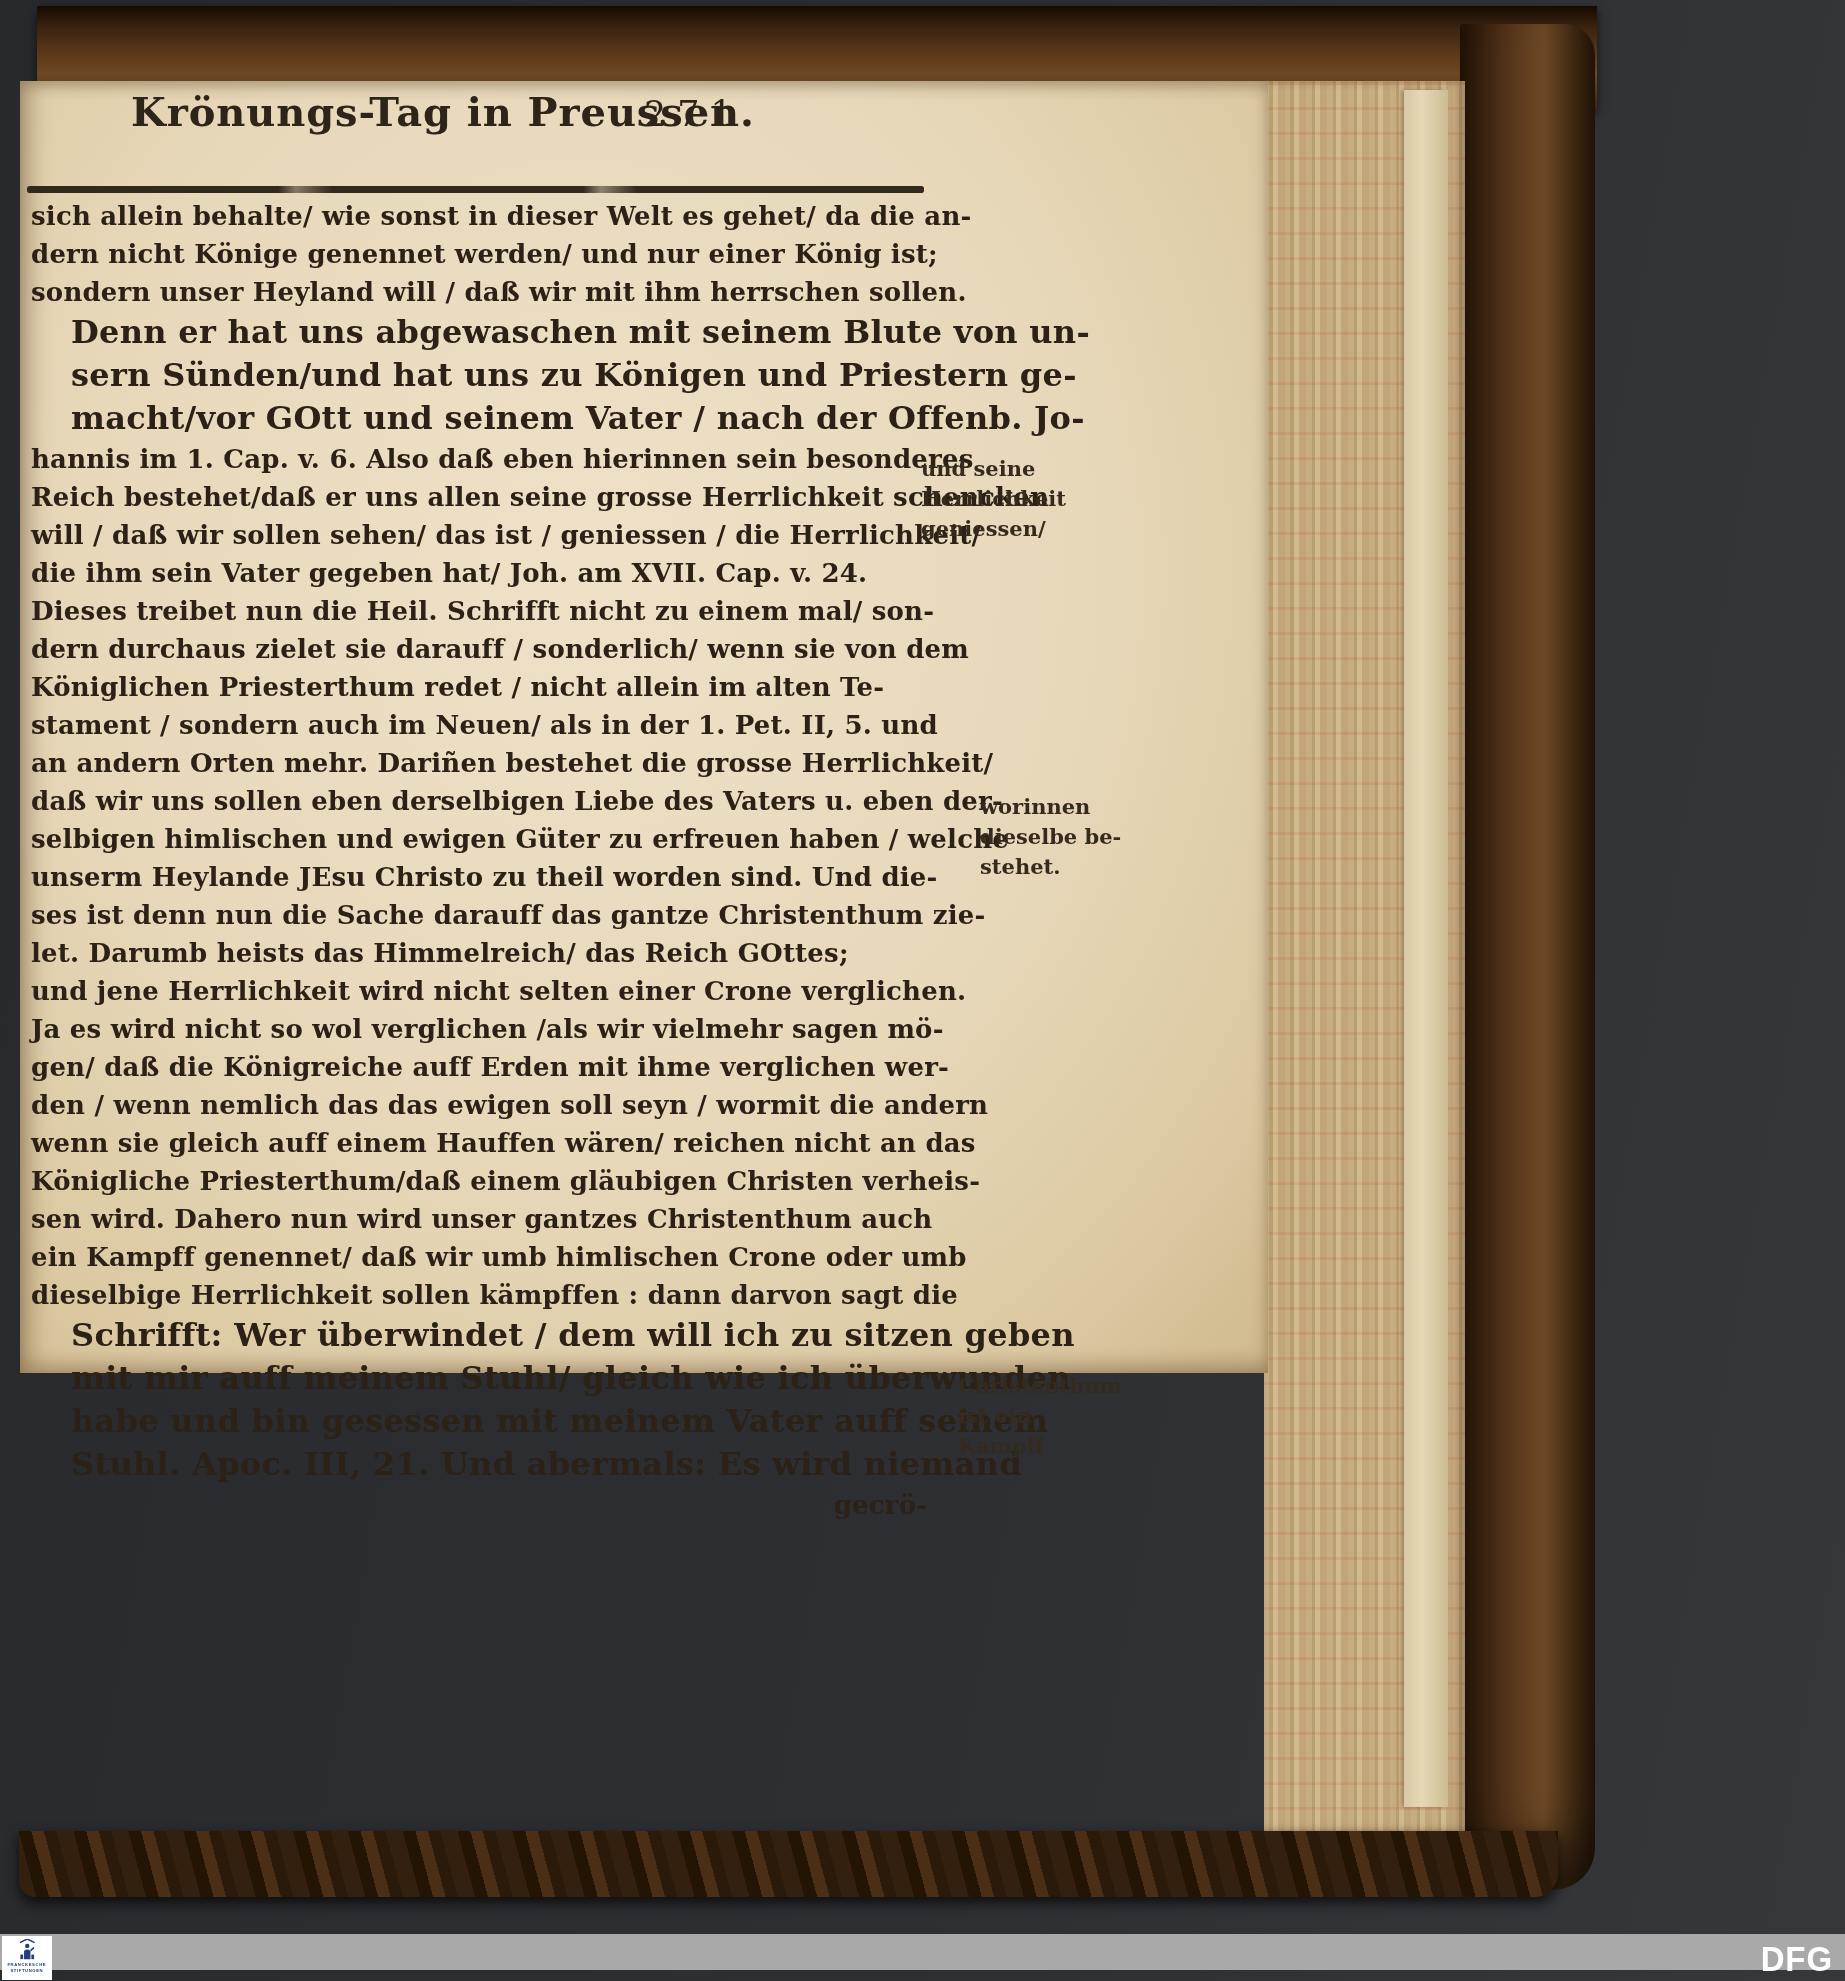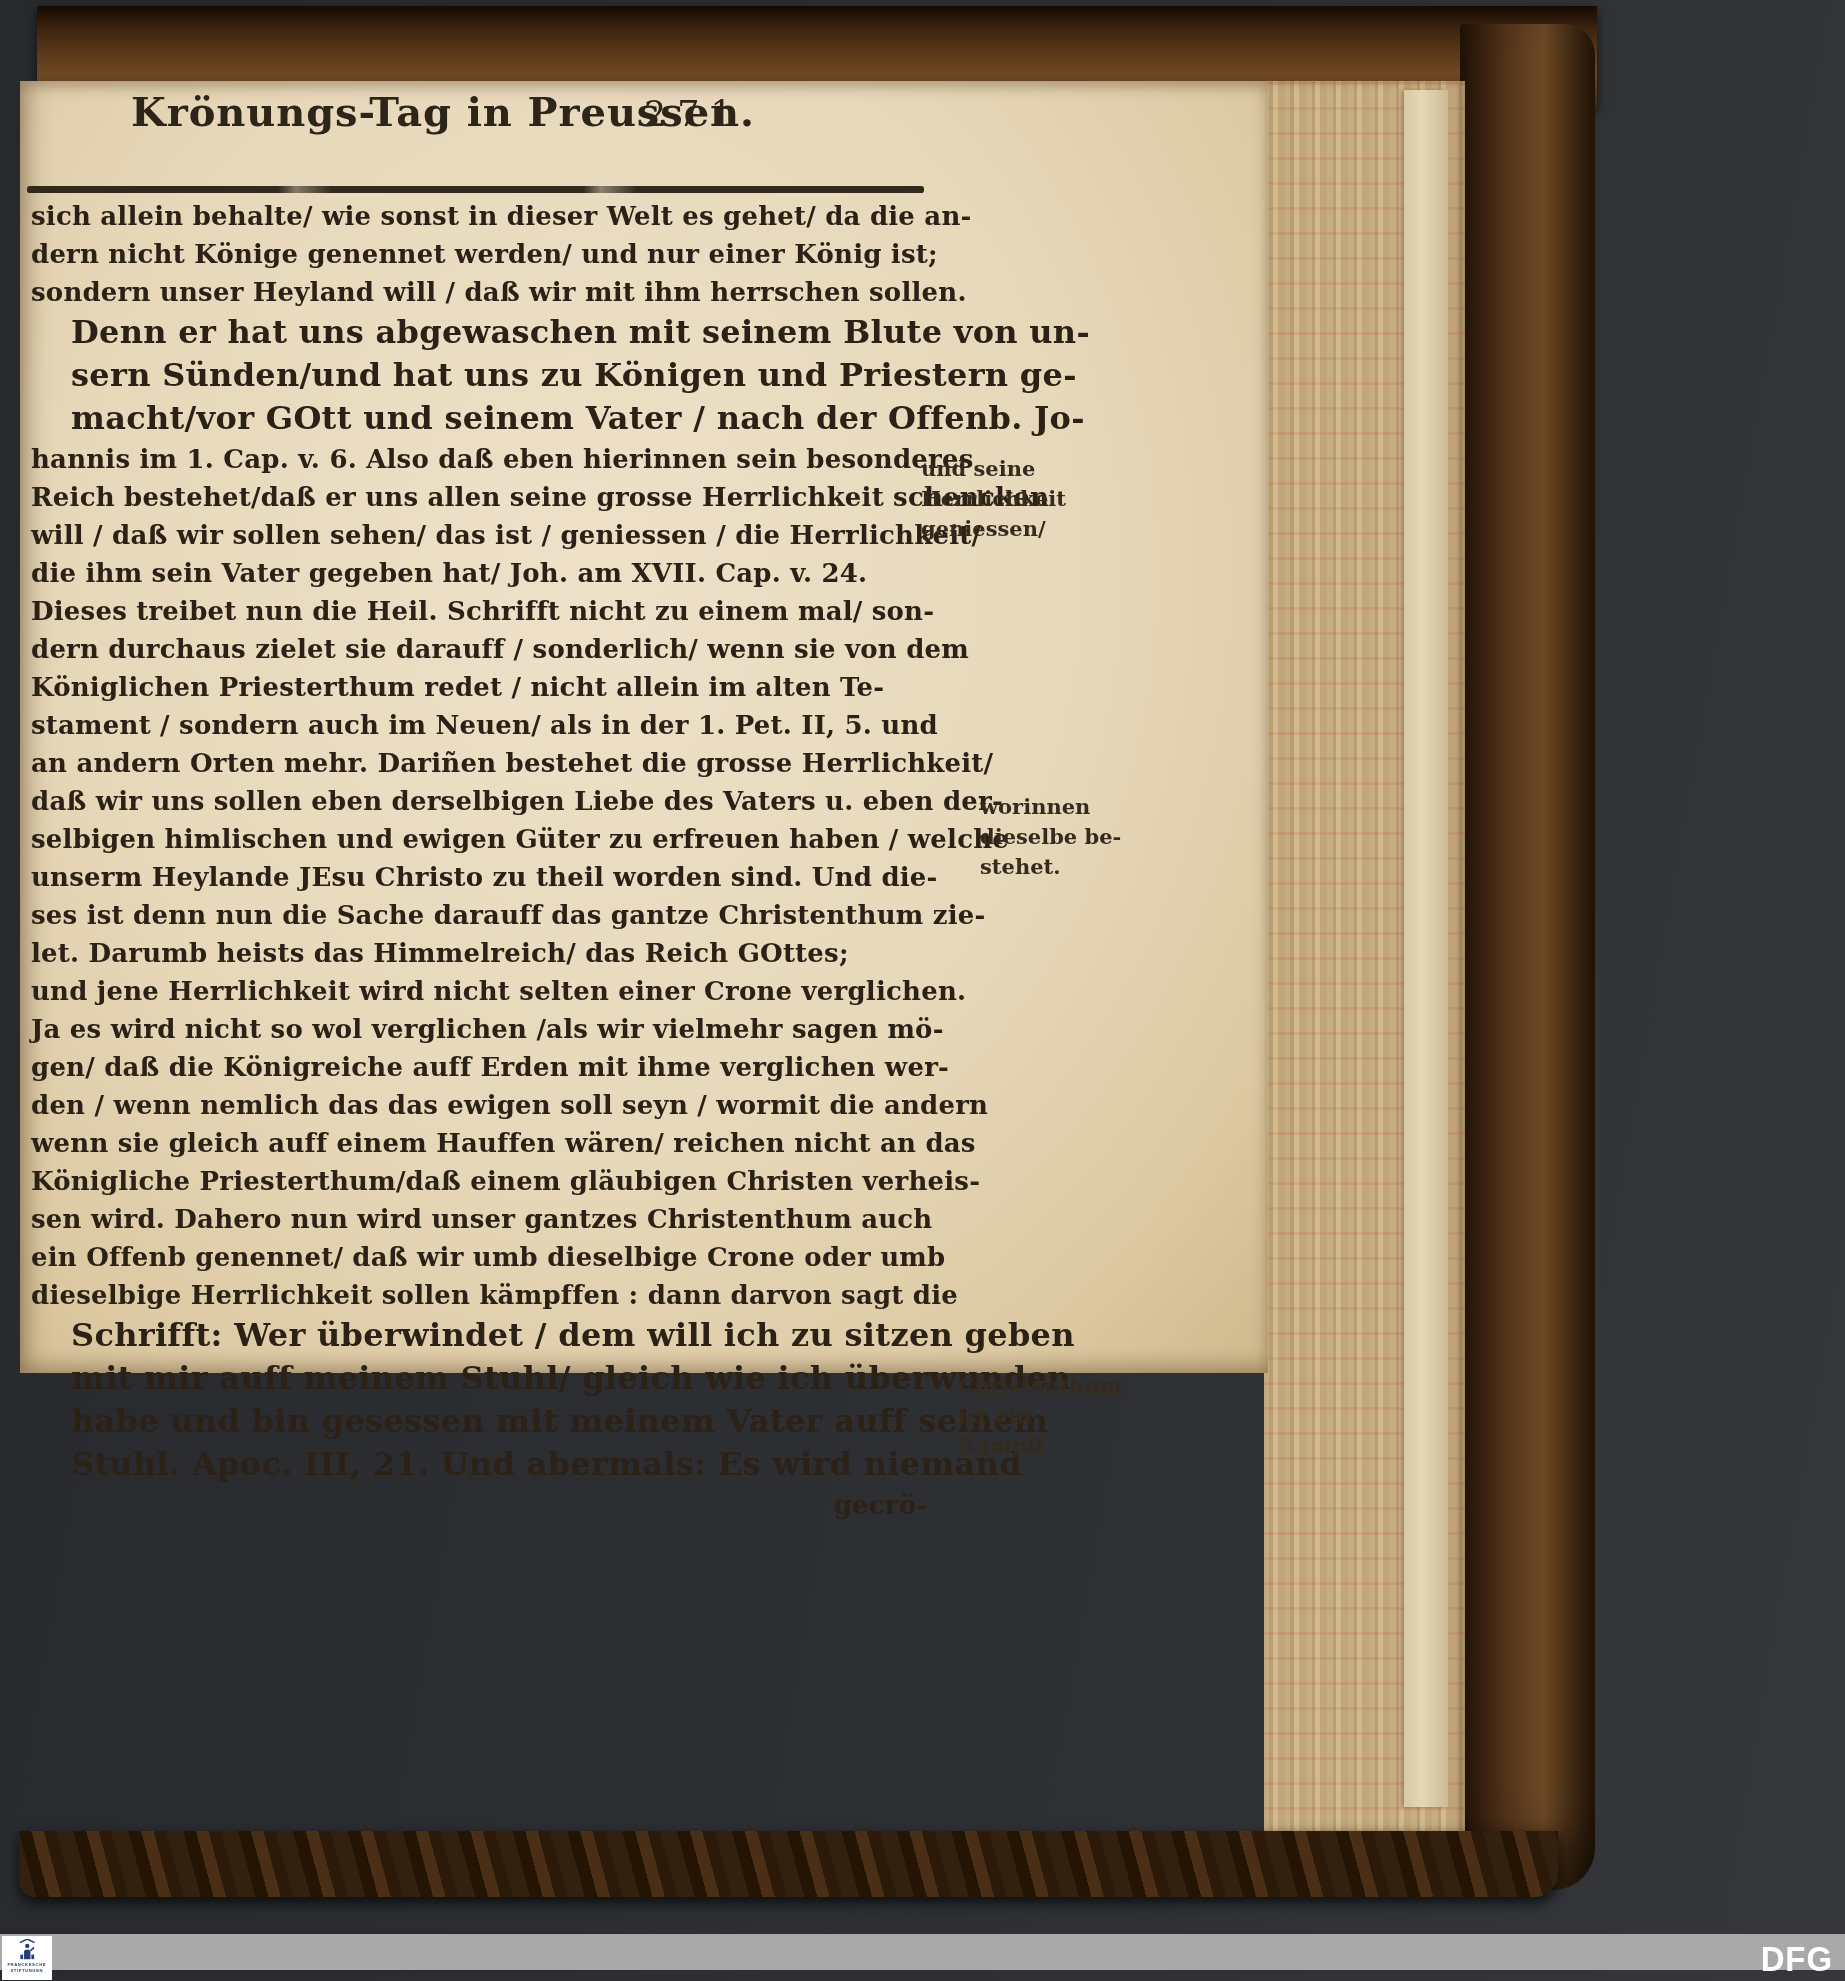--- a/index.html
+++ b/index.html
@@ -97,21 +97,21 @@
       <div class="ln">unserm Heylande JEsu Christo zu theil worden sind.  Und die-</div>
       <div class="ln">ses ist denn nun die Sache darauff das gantze Christenthum zie-</div>
       <div class="ln">let.   Darumb heists das Himmelreich/ das Reich GOttes;</div>
       <div class="ln">und jene Herrlichkeit wird nicht selten einer Crone verglichen.</div>
       <div class="ln">Ja es wird nicht so wol verglichen /als wir vielmehr sagen mö-</div>
       <div class="ln">gen/ daß die Königreiche auff Erden  mit ihme verglichen wer-</div>
       <div class="ln">den / wenn nemlich das das ewigen soll seyn / wormit die andern</div>
       <div class="ln">wenn sie gleich auff einem Hauffen wären/ reichen nicht  an das</div>
       <div class="ln">Königliche Priesterthum/daß einem gläubigen Christen verheis-</div>
       <div class="ln">sen wird.   Dahero nun wird unser gantzes Christenthum auch</div>
-      <div class="ln">ein Offenb genennet/ daß wir umb dieselbige Crone oder umb</div>
+      <div class="ln">ein Kampff genennet/ daß wir umb himlischen Crone oder umb</div>
       <div class="ln">dieselbige  Herrlichkeit sollen kämpffen : dann darvon sagt die</div>
       <div class="ln lg">Schrifft: Wer überwindet / dem will ich zu sitzen geben</div>
       <div class="ln lg">mit mir auff meinem Stuhl/ gleich wie ich überwunden</div>
       <div class="ln lg">habe und bin gesessen mit meinem Vater auff seinem</div>
       <div class="ln lg">Stuhl. Apoc. III, 21. Und abermals: Es wird niemand</div>
       <div class="ln catch">gecrö-</div>
     </div>
 
     <div class="margin-note mn1">
       <div>und seine</div>

